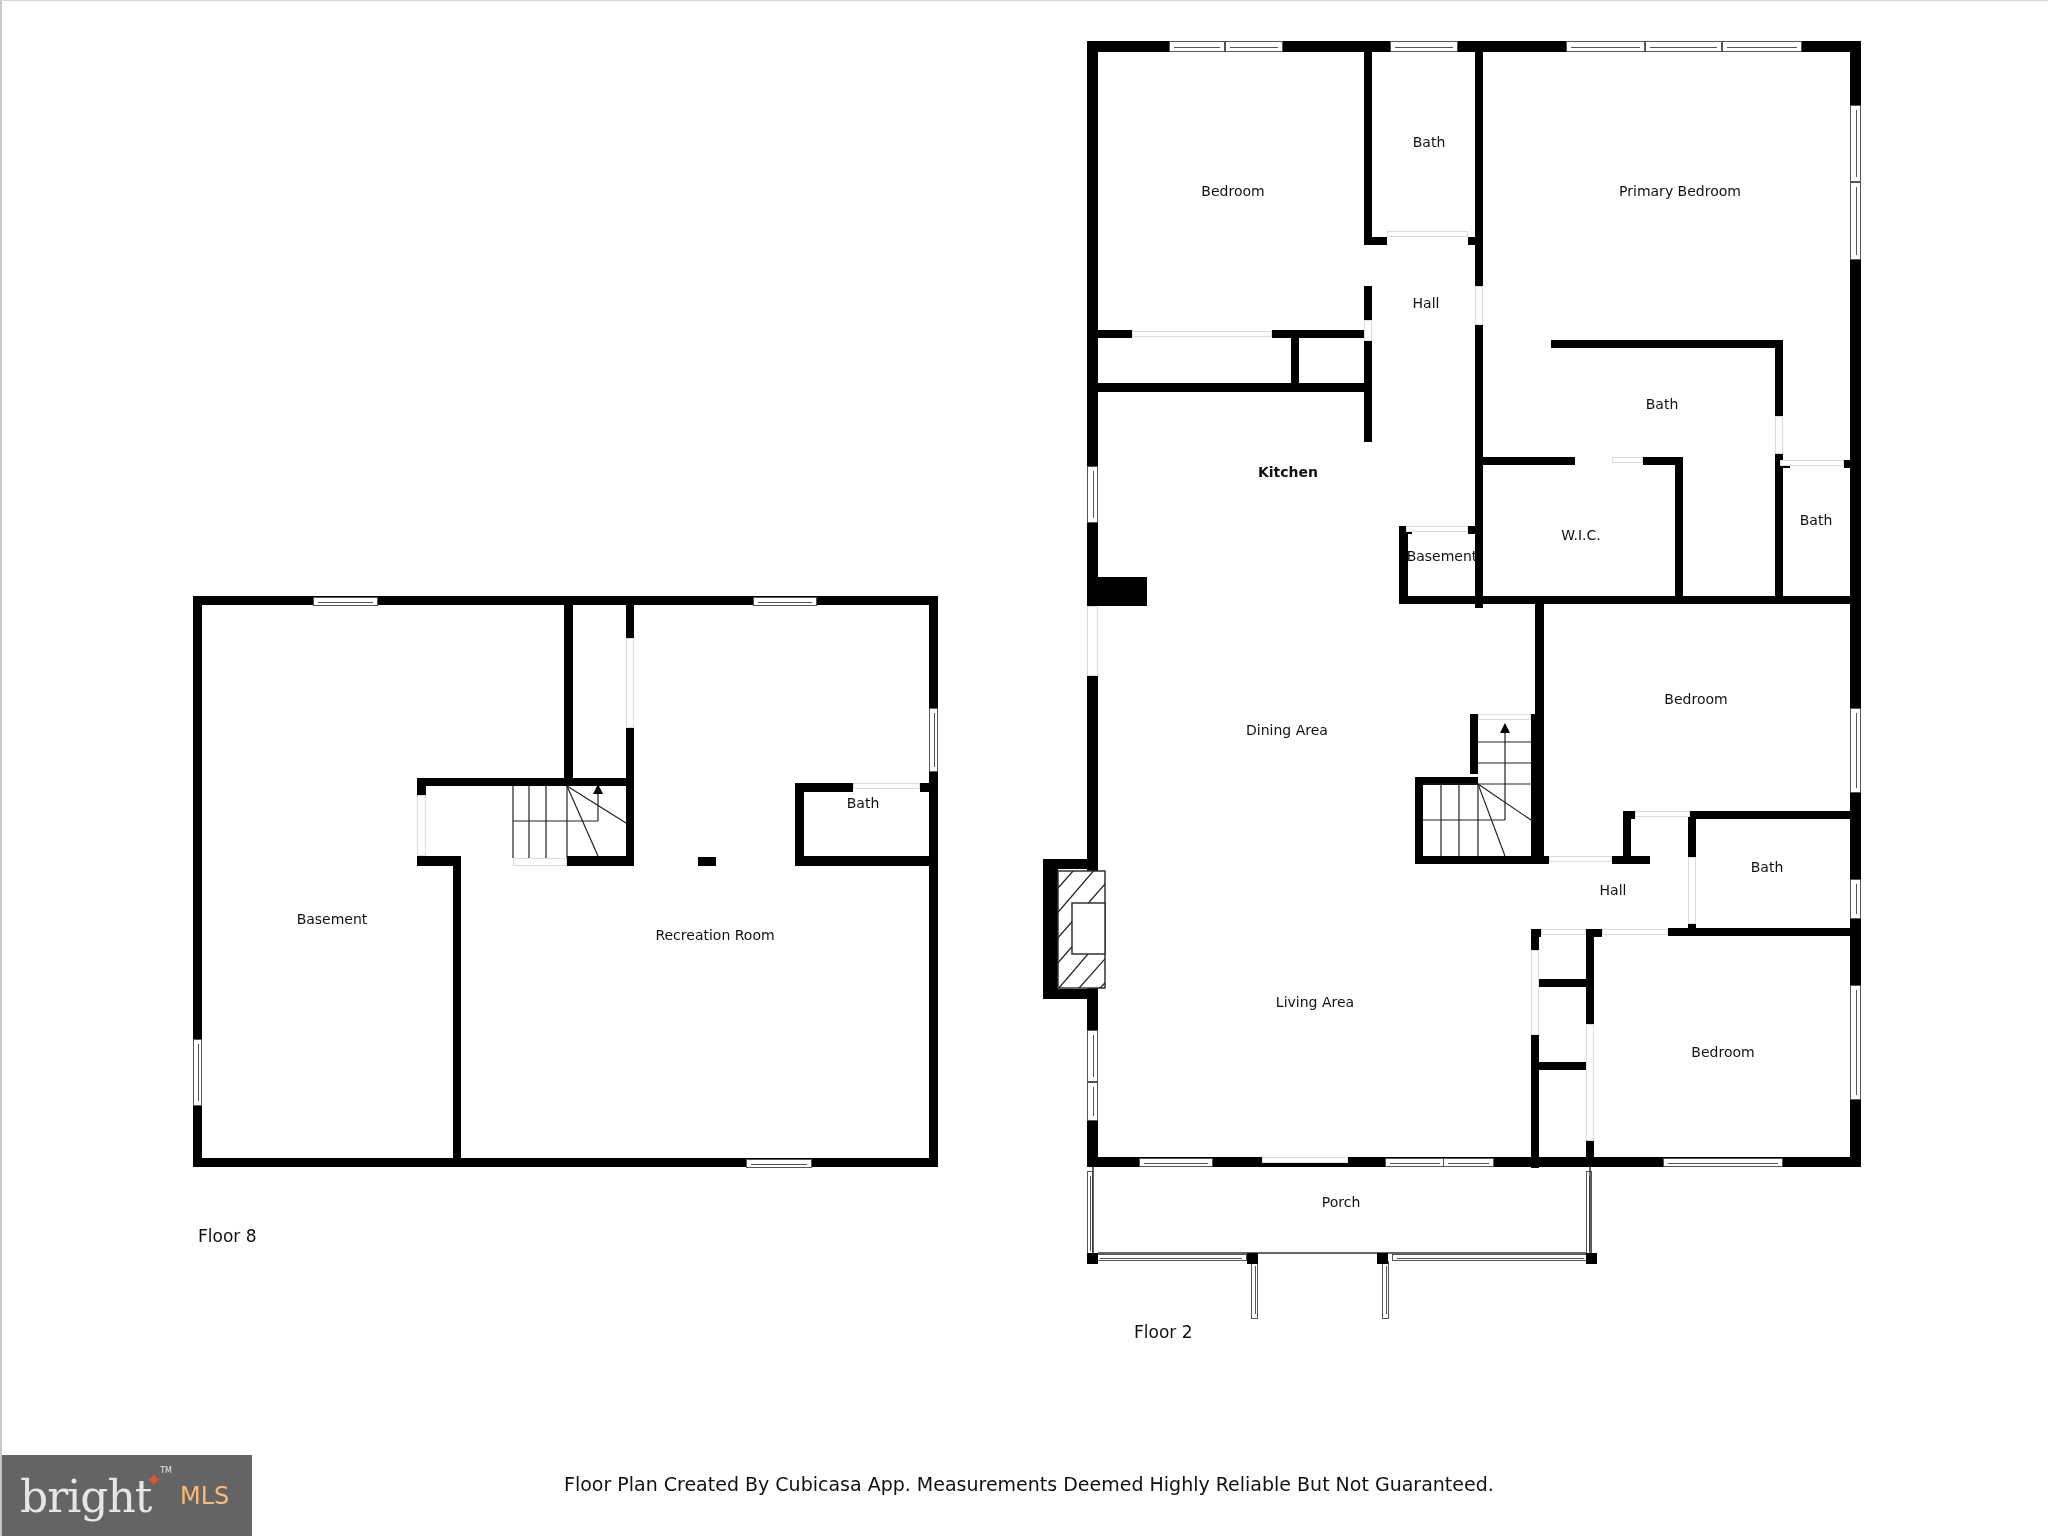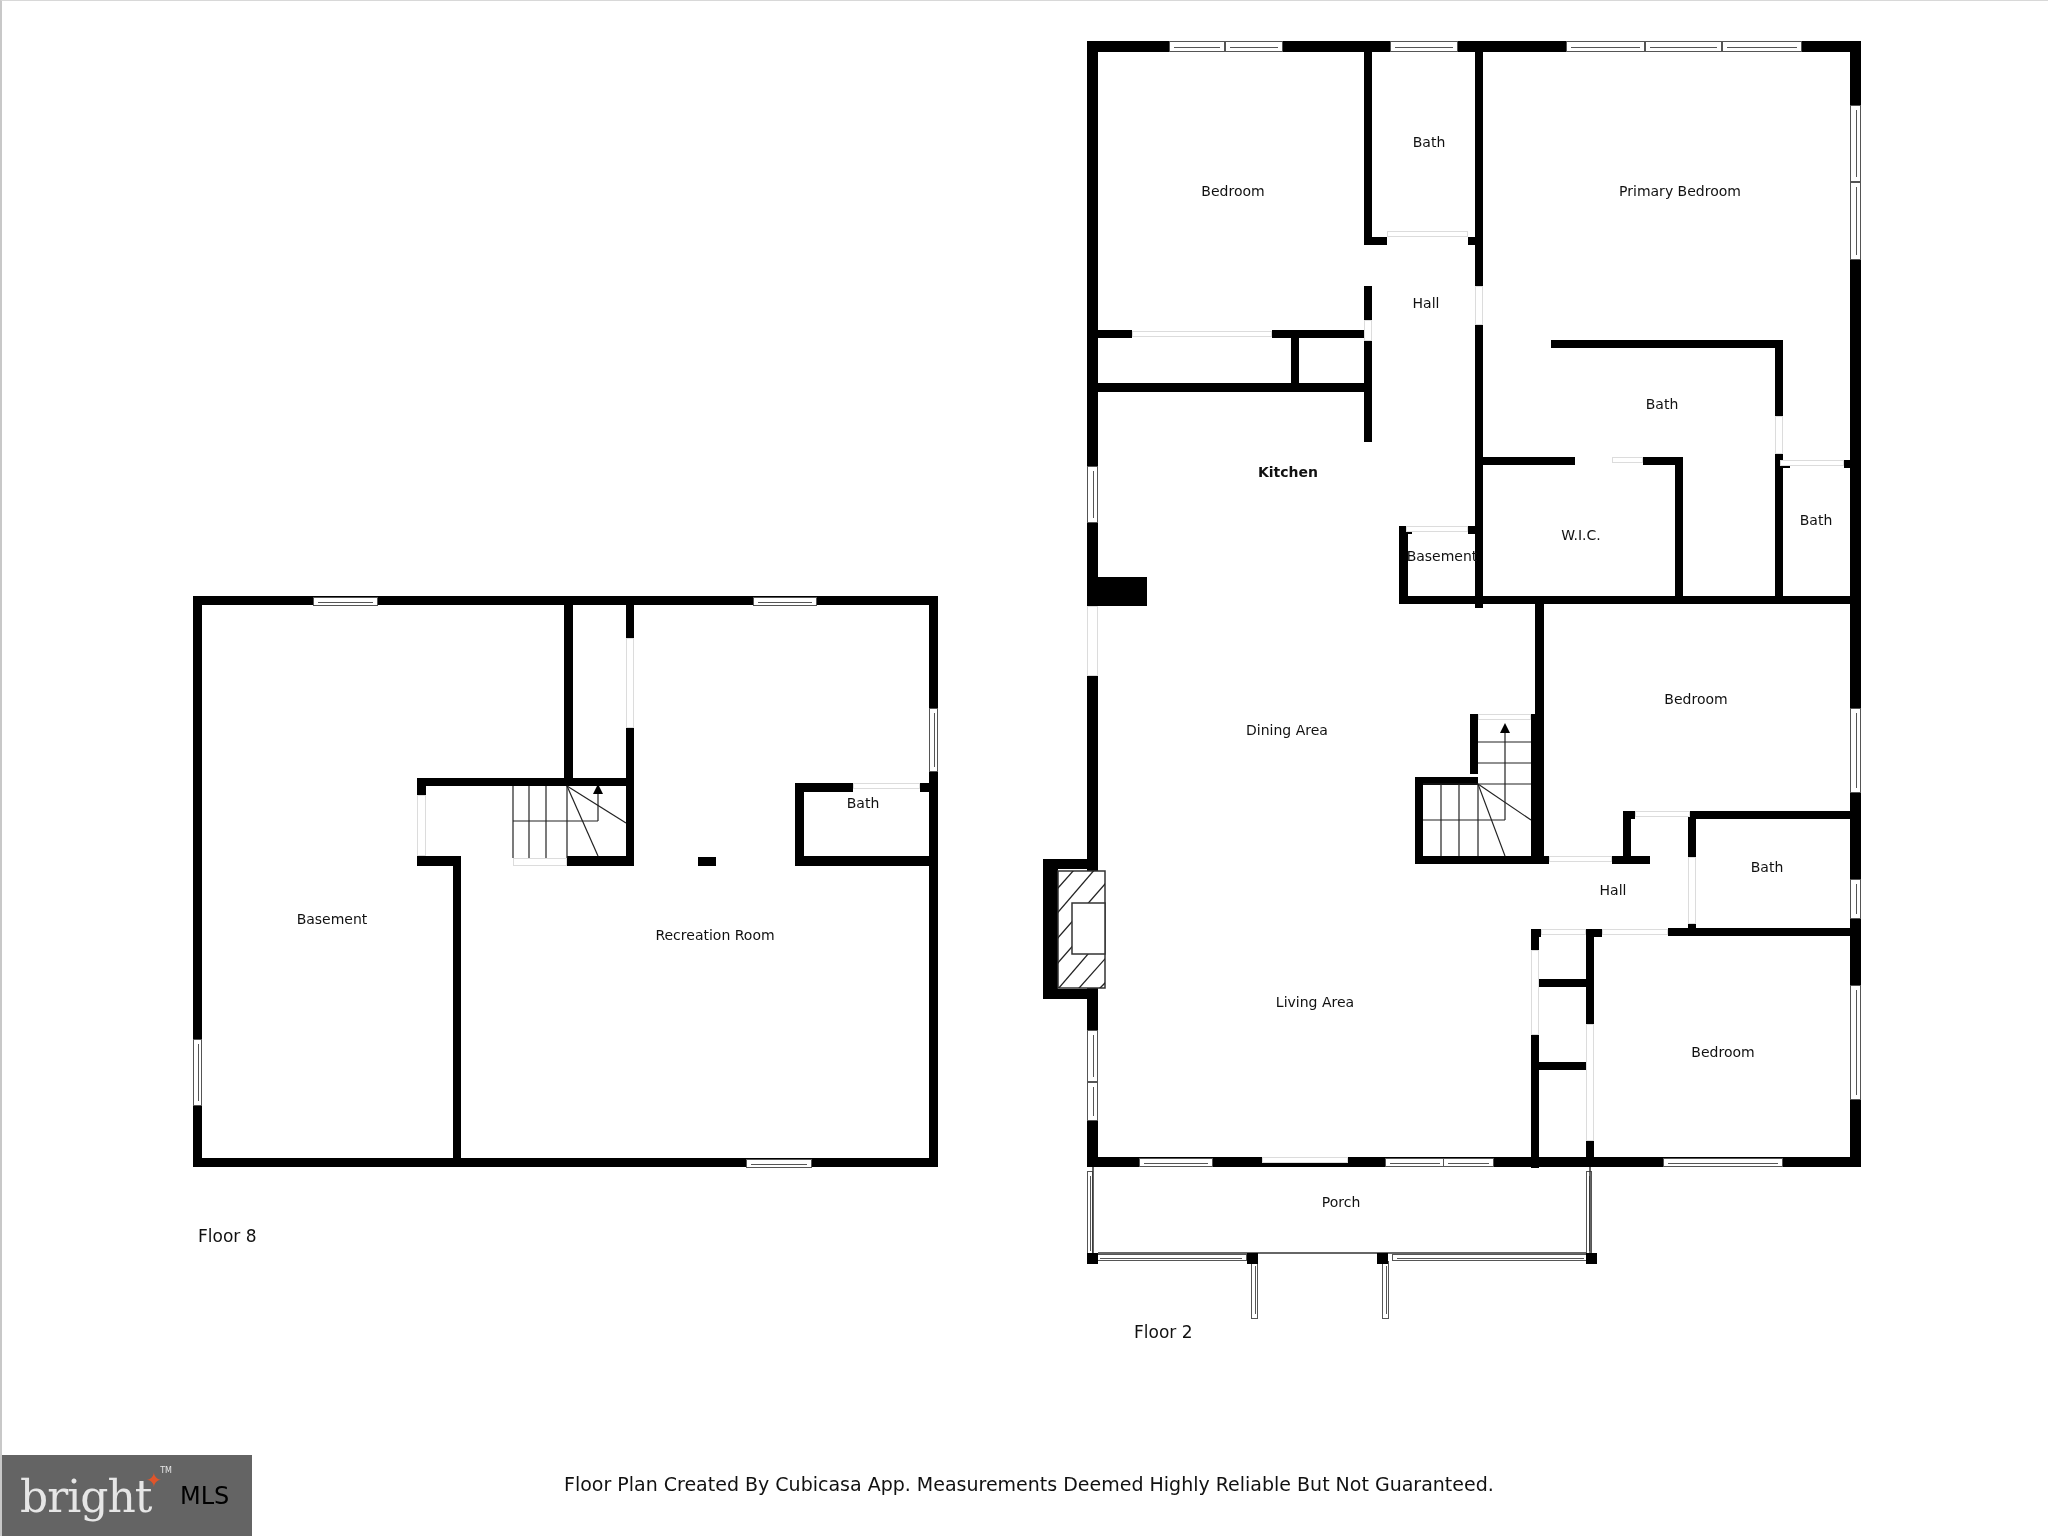--- a/index.html
+++ b/index.html
@@ -17,21 +17,21 @@
   .label { position: absolute; font-size: 14px; color: #111; white-space: nowrap; transform: translate(-50%, -50%); }
   .floor-label { position: absolute; font-size: 17px; color: #111; white-space: nowrap; }
   .footer-note { position: absolute; left: 562px; top: 1472px; font-size: 19px; color: #111; white-space: nowrap; }
   .logo {
     position: absolute; left: 0; top: 1454px; width: 250px; height: 82px; background: #646464;
     display: flex; align-items: center; padding-left: 18px; box-sizing: border-box;
   }
   .logo .word { font-family: "DejaVu Serif", serif; font-size: 44px; color: #e6e6e6; letter-spacing: -1px; }
   .logo .spark { color: #e0552b; font-size: 20px; position: relative; top: -16px; left: -6px; }
   .logo .tm { color: #e6e6e6; font-size: 8px; position: relative; top: -26px; left: -8px; }
-  .logo .mls { font-family: "DejaVu Sans", sans-serif; font-size: 24px; color: #000000; margin-left: 0px; }
+  .logo .mls { font-family: "DejaVu Sans", sans-serif; font-size: 24px; color: #fdba74; margin-left: 0px; }
   svg.overlay { position: absolute; left: 0; top: 0; }
 </style>
 </head>
 <body>
 
 <div class="plan">
   <div id="layer-walls">
       <div class="wall" style="left: 191px; top: 595px; width: 745px; height: 9px;"></div>
       <div class="wall" style="left: 191px; top: 595px; width: 9px; height: 571px;"></div>
       <div class="wall" style="left: 927px; top: 595px; width: 9px; height: 571px;"></div>

